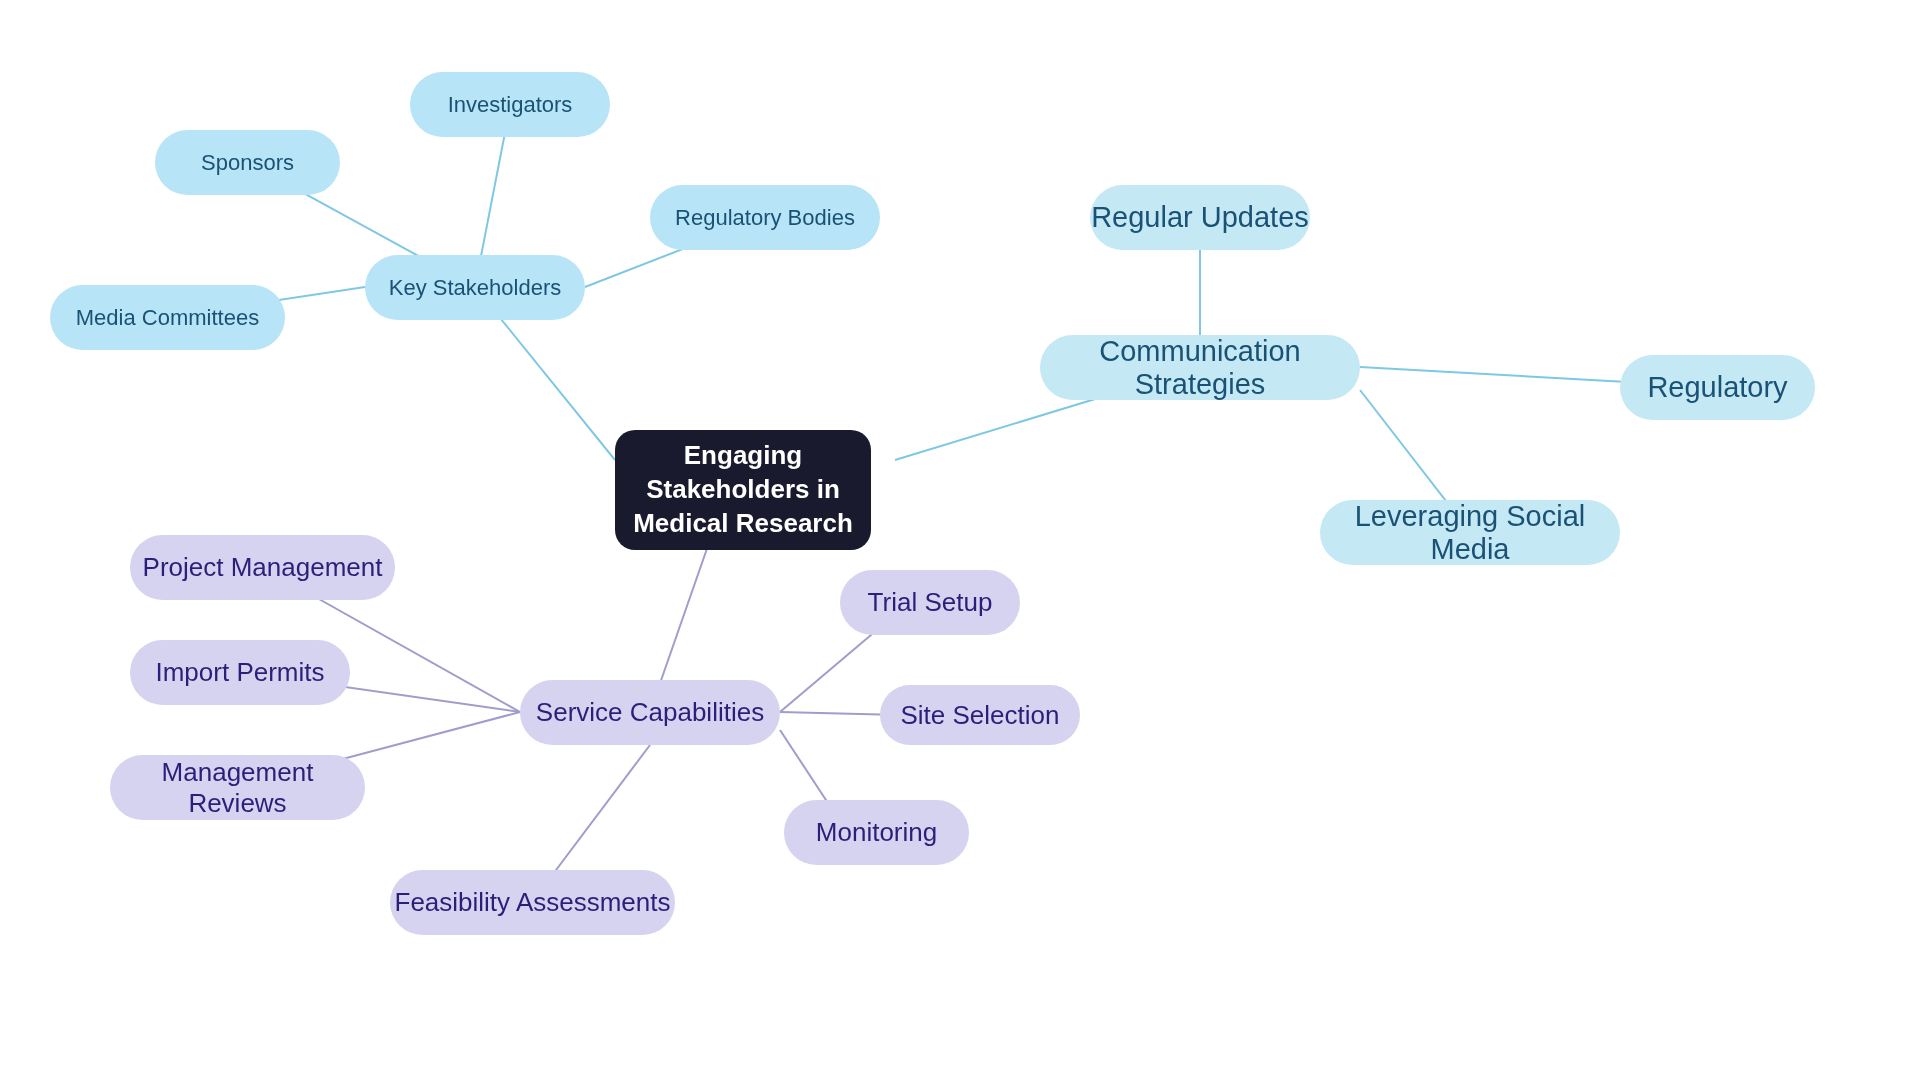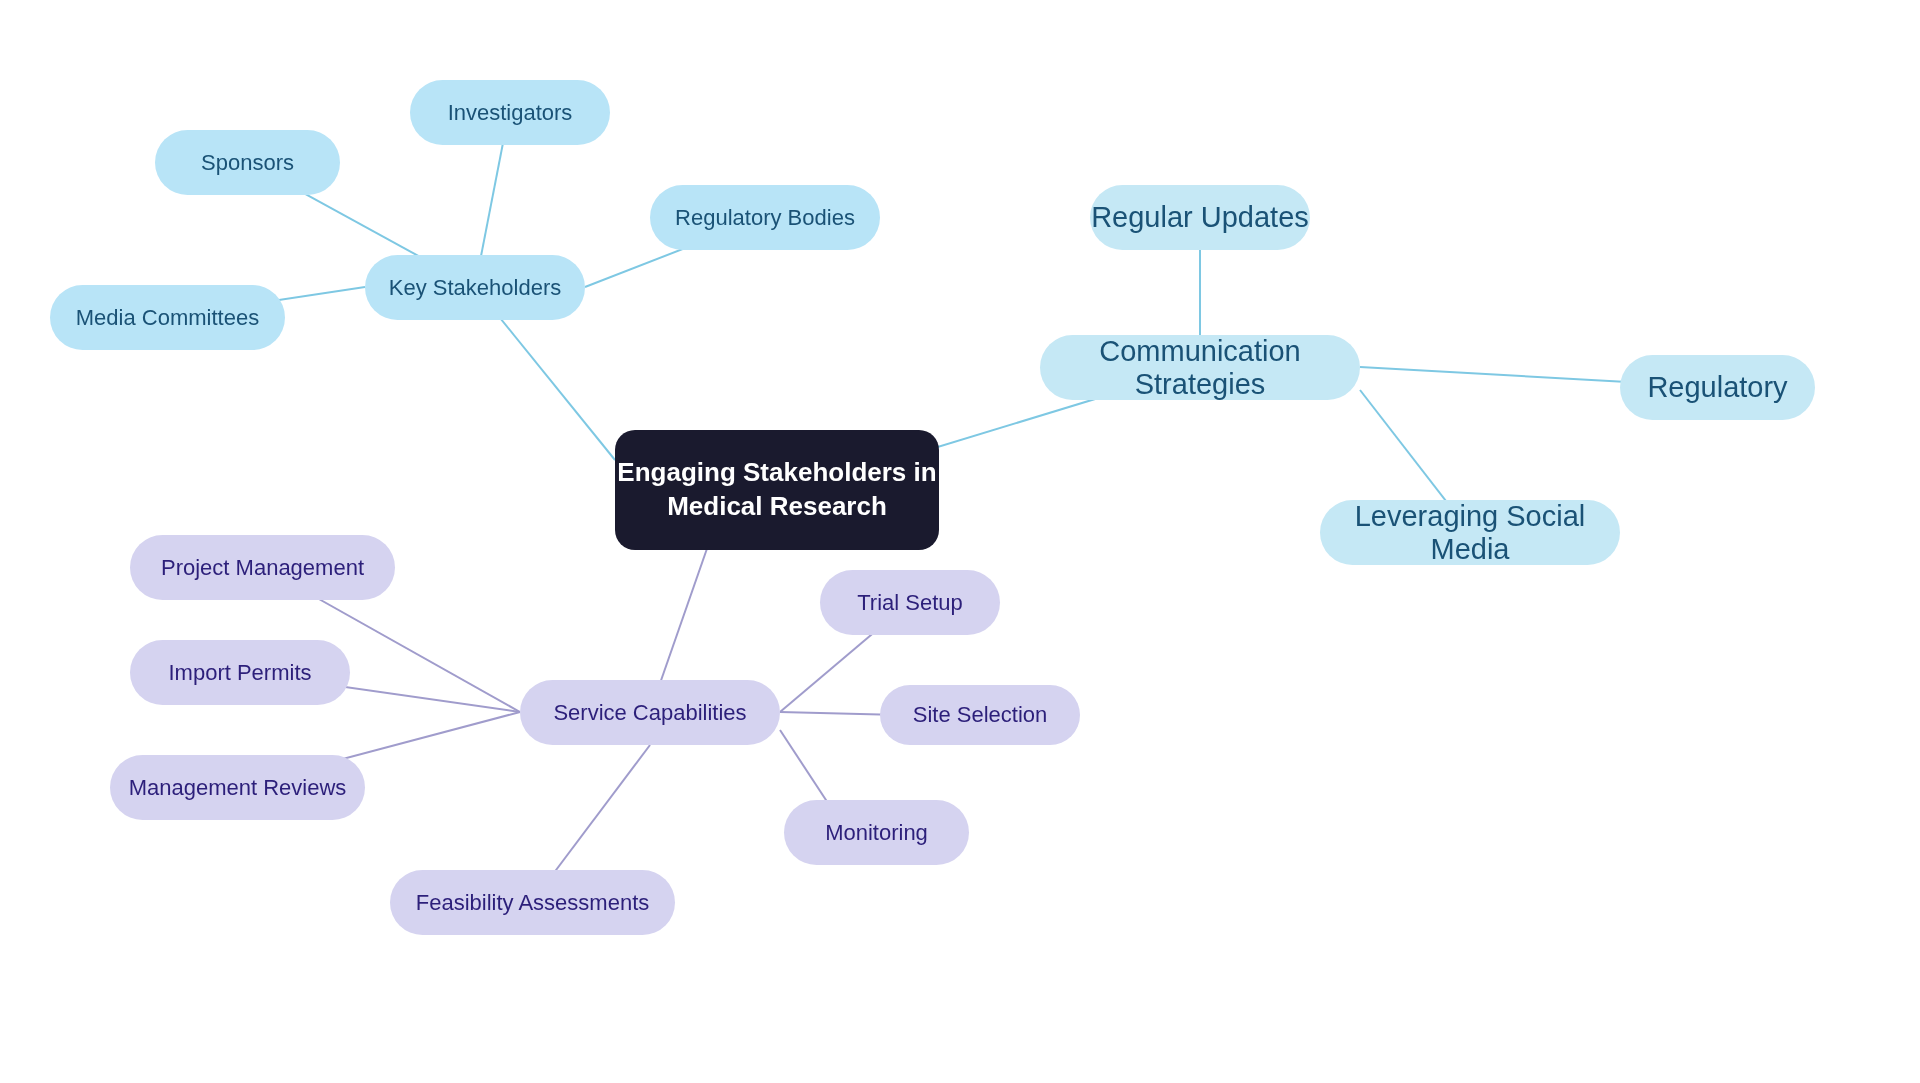--- a/index.html
+++ b/index.html
@@ -43,21 +43,21 @@
     .node-blue {
       background: #b8e4f7;
       color: #1a5276;
       border: none;
       font-size: 22px;
     }
     .node-purple {
       background: #d5d3f0;
       color: #2c1f7a;
       border: none;
-      font-size: 22px;
+      font-size: 26px;
     }
     .node-blue-light {
       background: #c5e8f5;
       color: #1a5276;
       border: none;
       font-size: 29px;
     }
   </style>
 </head>
 <body>
@@ -92,34 +92,34 @@
 
   <line x1="650" y1="745" x2="532" y2="902" stroke="#a09ccc" stroke-width="2"></line>
 
   <line x1="780" y1="712" x2="910" y2="602" stroke="#a09ccc" stroke-width="2"></line>
 
   <line x1="780" y1="712" x2="980" y2="717" stroke="#a09ccc" stroke-width="2"></line>
 
   <line x1="780" y1="730" x2="847" y2="832" stroke="#a09ccc" stroke-width="2"></line>
 </svg>
 
-<div class="node node-center" style="left: 615px; top: 430px; width: 324px; height: 120px;">
+<div class="node node-center" style="left: 615px; top: 430px; width: 256px; height: 120px;">
   <span style="white-space: pre-line;">Engaging Stakeholders in
 Medical Research</span>
 </div>
 
 <div class="node node-blue" style="left: 365px; top: 255px; width: 220px; height: 65px;">
   <span>Key Stakeholders</span>
 </div>
 
 <div class="node node-blue" style="left: 155px; top: 130px; width: 185px; height: 65px;">
   <span>Sponsors</span>
 </div>
 
-<div class="node node-blue" style="left: 410px; top: 80px; width: 200px; height: 65px;">
+<div class="node node-blue" style="left: 410px; top: 72px; width: 200px; height: 65px;">
   <span>Investigators</span>
 </div>
 
 <div class="node node-blue" style="left: 50px; top: 285px; width: 235px; height: 65px;">
   <span>Media Committees</span>
 </div>
 
 <div class="node node-blue" style="left: 650px; top: 185px; width: 230px; height: 65px;">
   <span>Regulatory Bodies</span>
 </div>
@@ -153,21 +153,21 @@
 </div>
 
 <div class="node node-purple" style="left: 110px; top: 755px; width: 255px; height: 65px;">
   <span>Management Reviews</span>
 </div>
 
 <div class="node node-purple" style="left: 390px; top: 870px; width: 285px; height: 65px;">
   <span>Feasibility Assessments</span>
 </div>
 
-<div class="node node-purple" style="left: 820px; top: 570px; width: 180px; height: 65px;">
+<div class="node node-purple" style="left: 840px; top: 570px; width: 180px; height: 65px;">
   <span>Trial Setup</span>
 </div>
 
 <div class="node node-purple" style="left: 880px; top: 685px; width: 200px; height: 60px;">
   <span>Site Selection</span>
 </div>
 
 <div class="node node-purple" style="left: 784px; top: 800px; width: 185px; height: 65px;">
   <span>Monitoring</span>
 </div>

